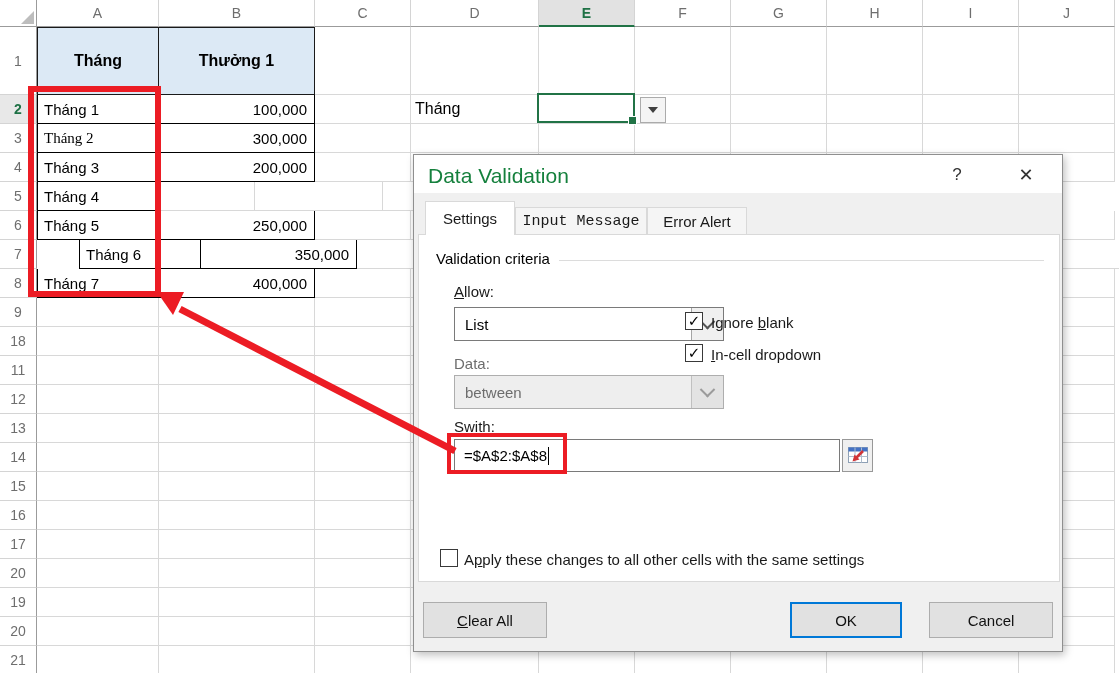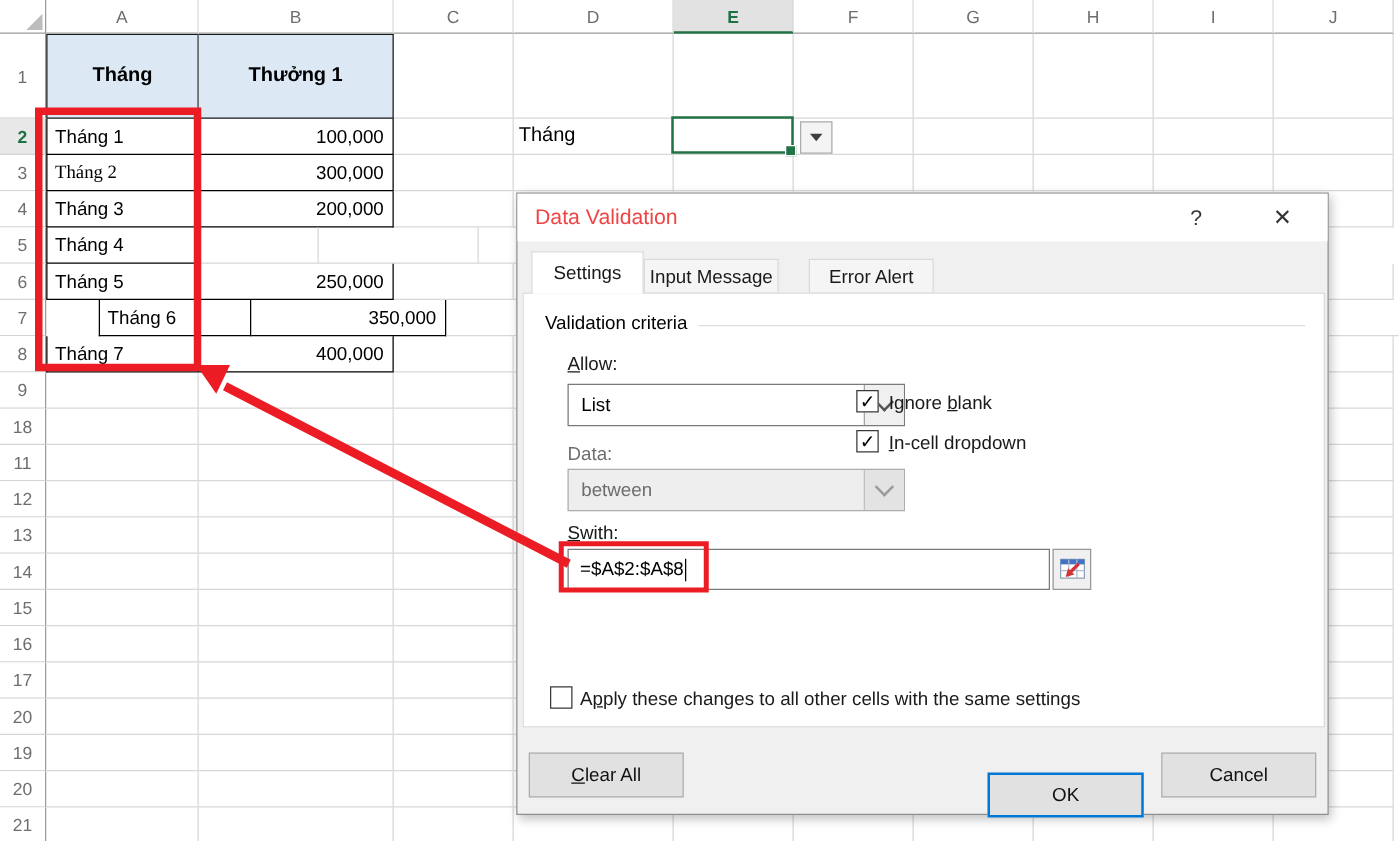--- a/index.html
+++ b/index.html
@@ -37,21 +37,21 @@
   .fill-handle{position:absolute;right:-4px;bottom:-4px;width:7px;height:7px;background:#217346;border:1px solid #fff;}
   .cell-dd-btn{position:absolute;left:640px;top:97px;width:26px;height:26px;box-sizing:border-box;
           background:#f4f4f4;border:1px solid #ababab;z-index:2;display:flex;align-items:center;justify-content:center;}
   .cell-dd-btn .tri{width:0;height:0;border-left:5px solid transparent;border-right:5px solid transparent;
           border-top:6px solid #3f3f3f;}
 
   
   .dlg{position:absolute;left:413px;top:154px;width:650px;height:498px;box-sizing:border-box;
           background:#F0F0F0;border:1px solid #8f8f8f;z-index:10;box-shadow:2px 3px 8px rgba(0,0,0,.25);}
   .dlg-titlebar{position:absolute;left:0;top:0;right:0;height:38px;background:#fff;}
-  .dlg-title{position:absolute;left:14px;top:9px;font-size:17px;color:#ef4444;}
+  .dlg-title{position:absolute;left:14px;top:9px;font-size:21px;color:#15803d;}
   .dlg-sysbtn{position:absolute;top:6px;width:28px;height:27px;display:flex;align-items:center;
           justify-content:center;font-size:17px;color:#333;}
   .dlg-help{left:529px;}
   .dlg-close{left:598px;font-size:18px;}
   .tab{position:absolute;box-sizing:border-box;display:flex;align-items:center;justify-content:center;
           font-size:15px;color:#1a1a1a;background:#f5f5f5;border:1px solid #d9d9d9;}
   .tab.active{background:#fff;border-bottom:none;z-index:3;top:46px;height:34px;}
   .tab.inactive{top:52px;height:28px;z-index:1;}
   .tab-page{position:absolute;left:4px;top:79px;width:642px;height:348px;box-sizing:border-box;
           background:#fff;border:1px solid #d9d9d9;z-index:2;}
@@ -394,21 +394,21 @@
   <div class="dlg">
     <div class="dlg-titlebar">
       <span class="dlg-title">Data Validation</span>
       <span class="dlg-sysbtn dlg-help">?</span>
       <span class="dlg-sysbtn dlg-close">✕</span>
     </div>
 
     <div class="tab active" style="left:11px;width:90px;">
       <span>Settings</span>
     </div>
-    <div class="tab inactive" style="left:101px;width:108px;">
+    <div class="tab inactive" style="left:101px;width:132px;font-family:Liberation Mono, monospace;">
       <span>Input Message</span>
     </div>
     <div class="tab inactive" style="left:233px;width:100px;">
       <span>Error Alert</span>
     </div>
 
     <div class="tab-page"></div>
 
     <div class="group-row">
       <span class="gl">Validation criteria</span>
@@ -458,21 +458,21 @@
         <polygon points="5.5,15.5 12.5,13.5 7.5,8.5" fill="#D13438"></polygon>
       </svg>
     </div>
 
     <div class="cb" style="left:26px;top:394px;"></div>
     <span class="lbl" style="left:50px;top:396px;"><span>A</span><span class="u">p</span><span>ply these changes to all other cells with the same settings</span></span>
 
     <div class="btn" style="left:9px;width:124px;">
       <span><span class="u">C</span><span>lear All</span></span>
     </div>
-    <div class="btn ok" style="left:376px;width:125px;margin-top:16px;">
+    <div class="btn ok" style="left:376px;width:112px;">
       <span>OK</span>
     </div>
     <div class="btn" style="left:515px;width:124px;">
       <span>Cancel</span>
     </div>
   </div>
 
   <svg class="arrow-svg" width="1119" height="673">
     <line x1="455" y1="451" x2="180" y2="309" stroke="#EC1C24" stroke-width="7"></line>
     <polygon points="157,292 184,292 173,315" fill="#EC1C24"></polygon>

